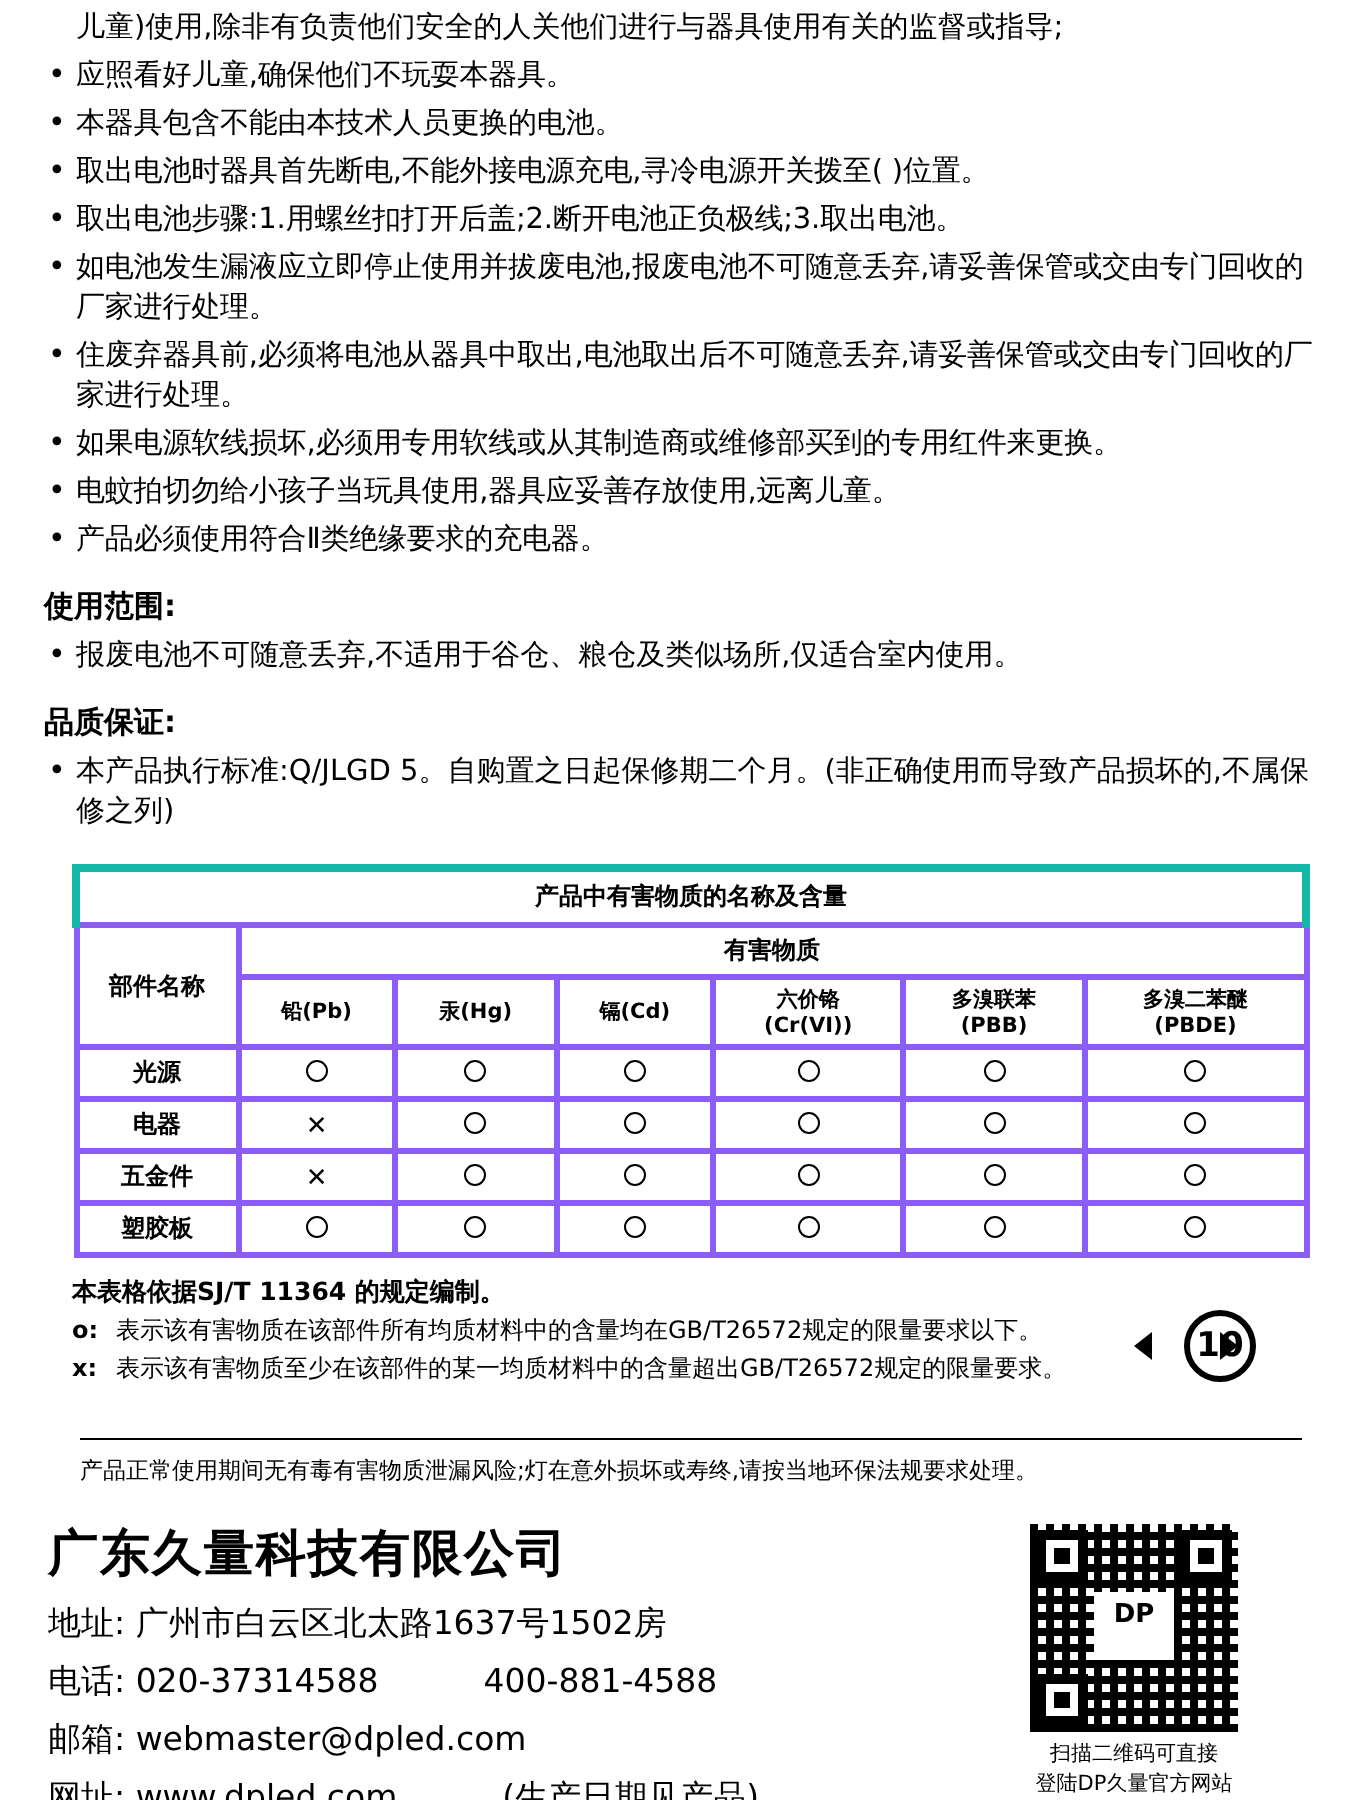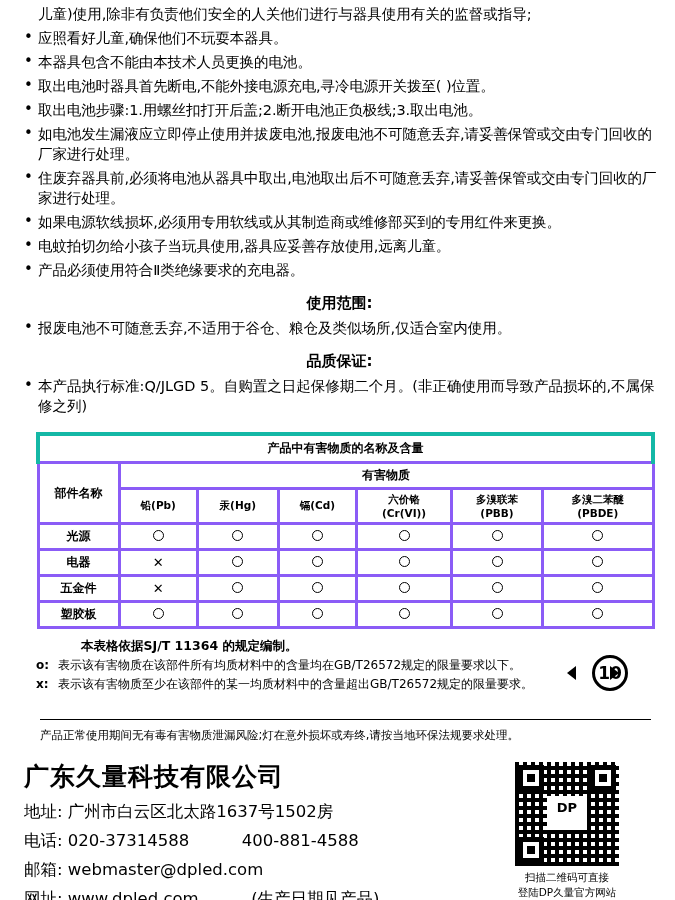--- a/index.html
+++ b/index.html
@@ -52,21 +52,20 @@
     line-height: 1.38;
     margin: 0 0 4px 0;
     padding-left: 16px;
   }
 
   
   .sec-head {
     font-weight: bold;
     font-size: 15px;
     margin: 14px 0 5px 0;
-    text-align: center;
   }
   .sec-body {
     font-size: 14.5px;
     line-height: 1.38;
     position: relative;
     padding-left: 16px;
     margin-bottom: 2px;
   }
   .sec-body::before {
     content: "•";
@@ -130,21 +129,20 @@
     margin: 8px 20px 0 36px;
     font-size: 12px;
     line-height: 1.45;
     position: relative;
     min-height: 70px;
   }
   .notes .n-bold {
     font-weight: bold;
     font-size: 12.5px;
     margin-bottom: 2px;
-    margin-left: 45px;
   }
   .notes .n-row {
     display: flex;
     margin-bottom: 1px;
   }
   .notes .n-key {
     width: 22px;
     flex: none;
     font-weight: bold;
   }

